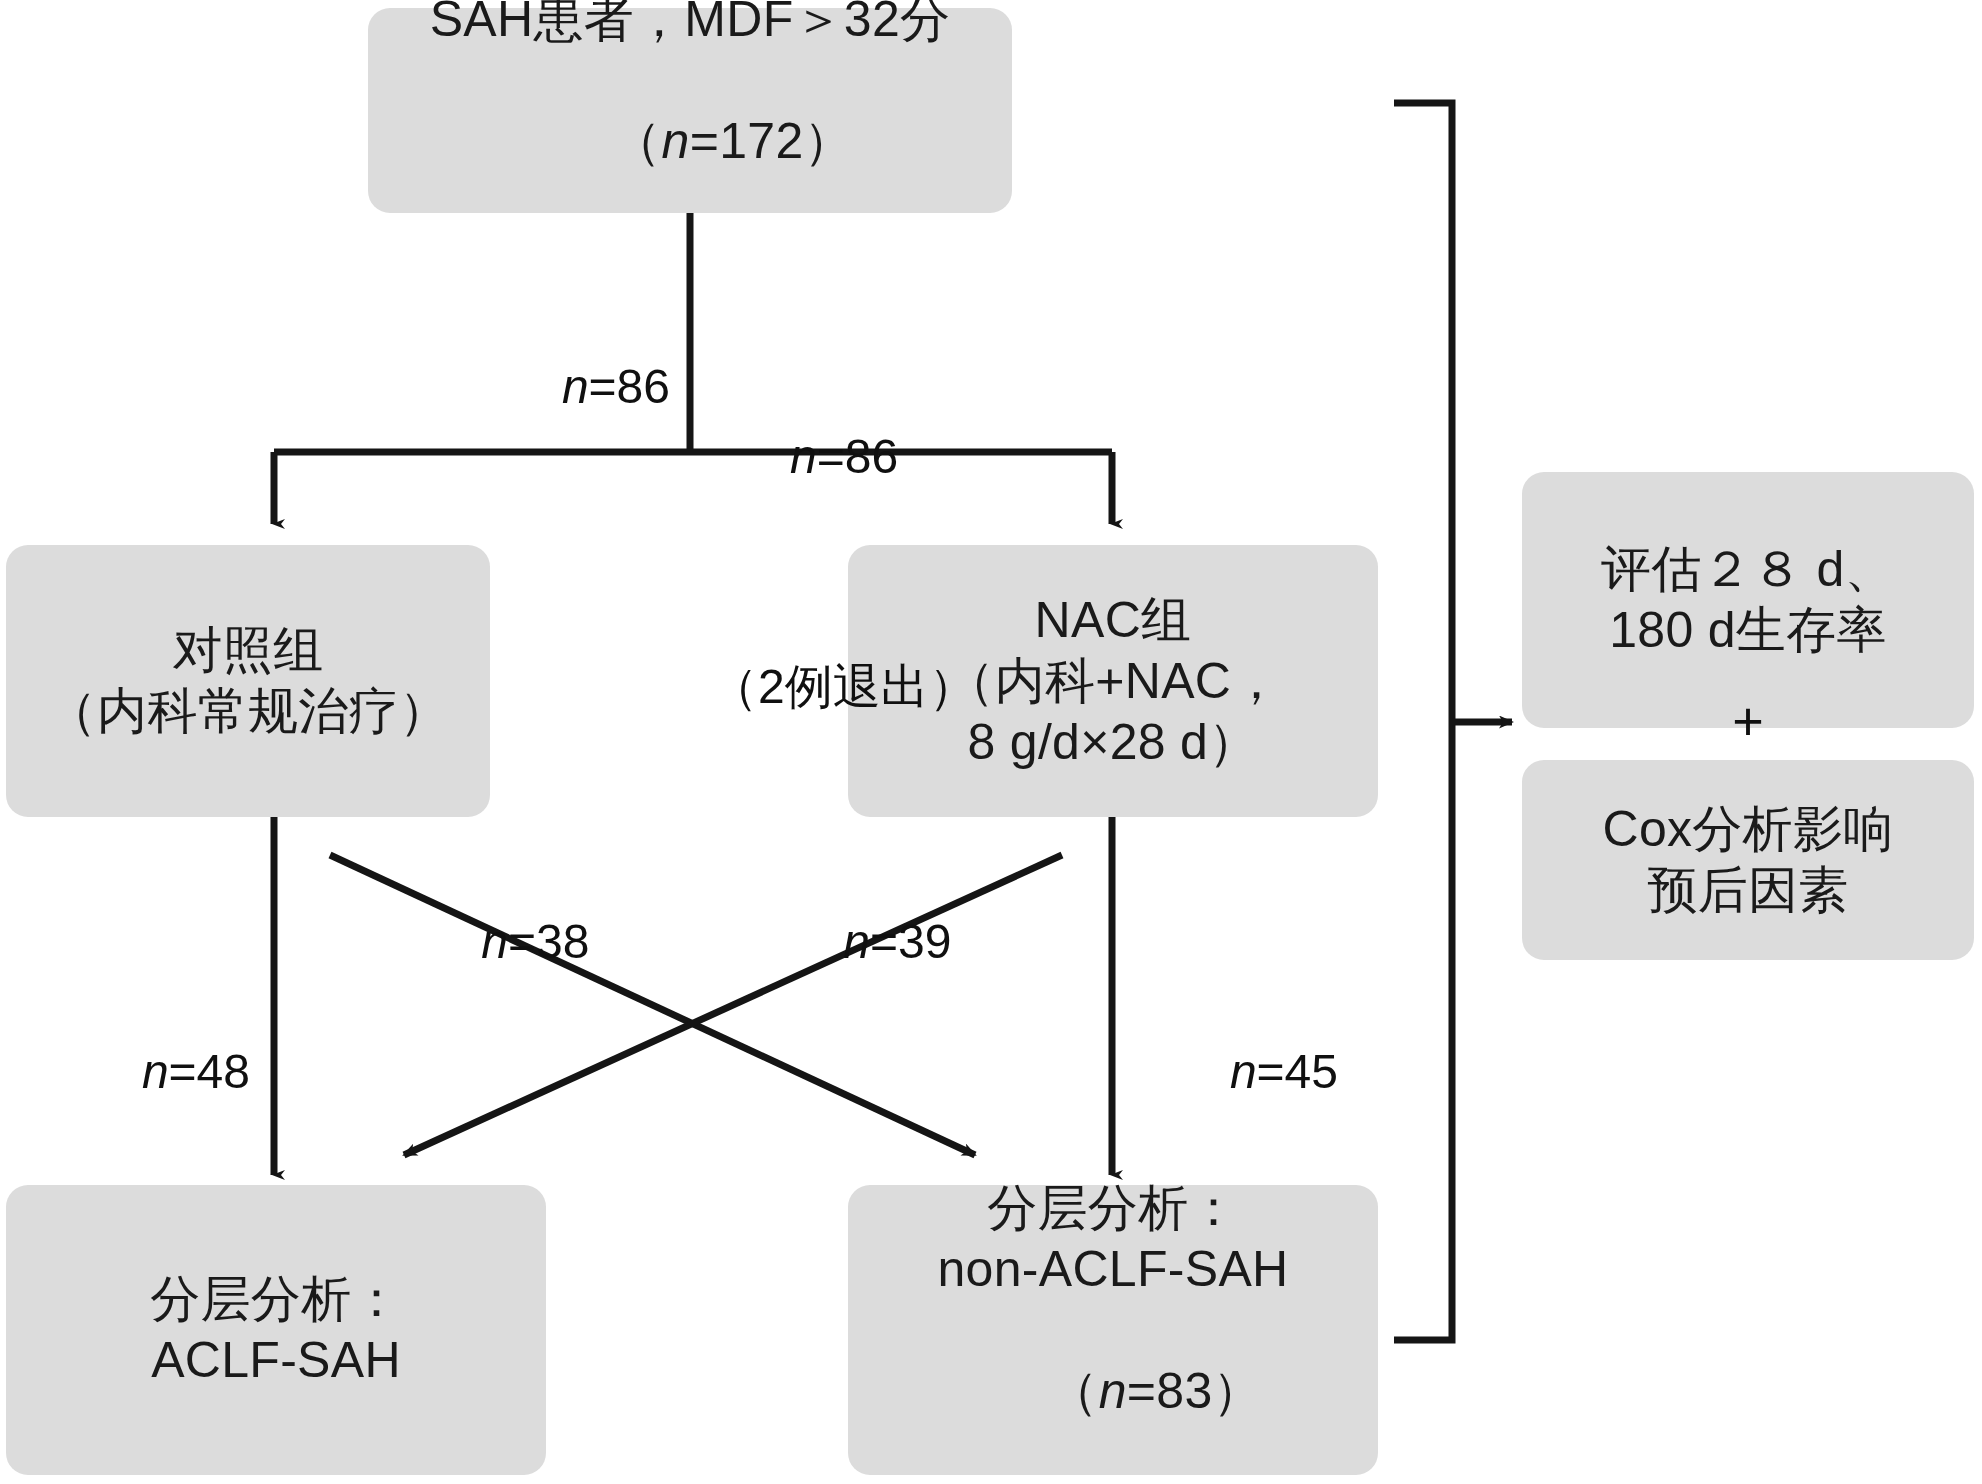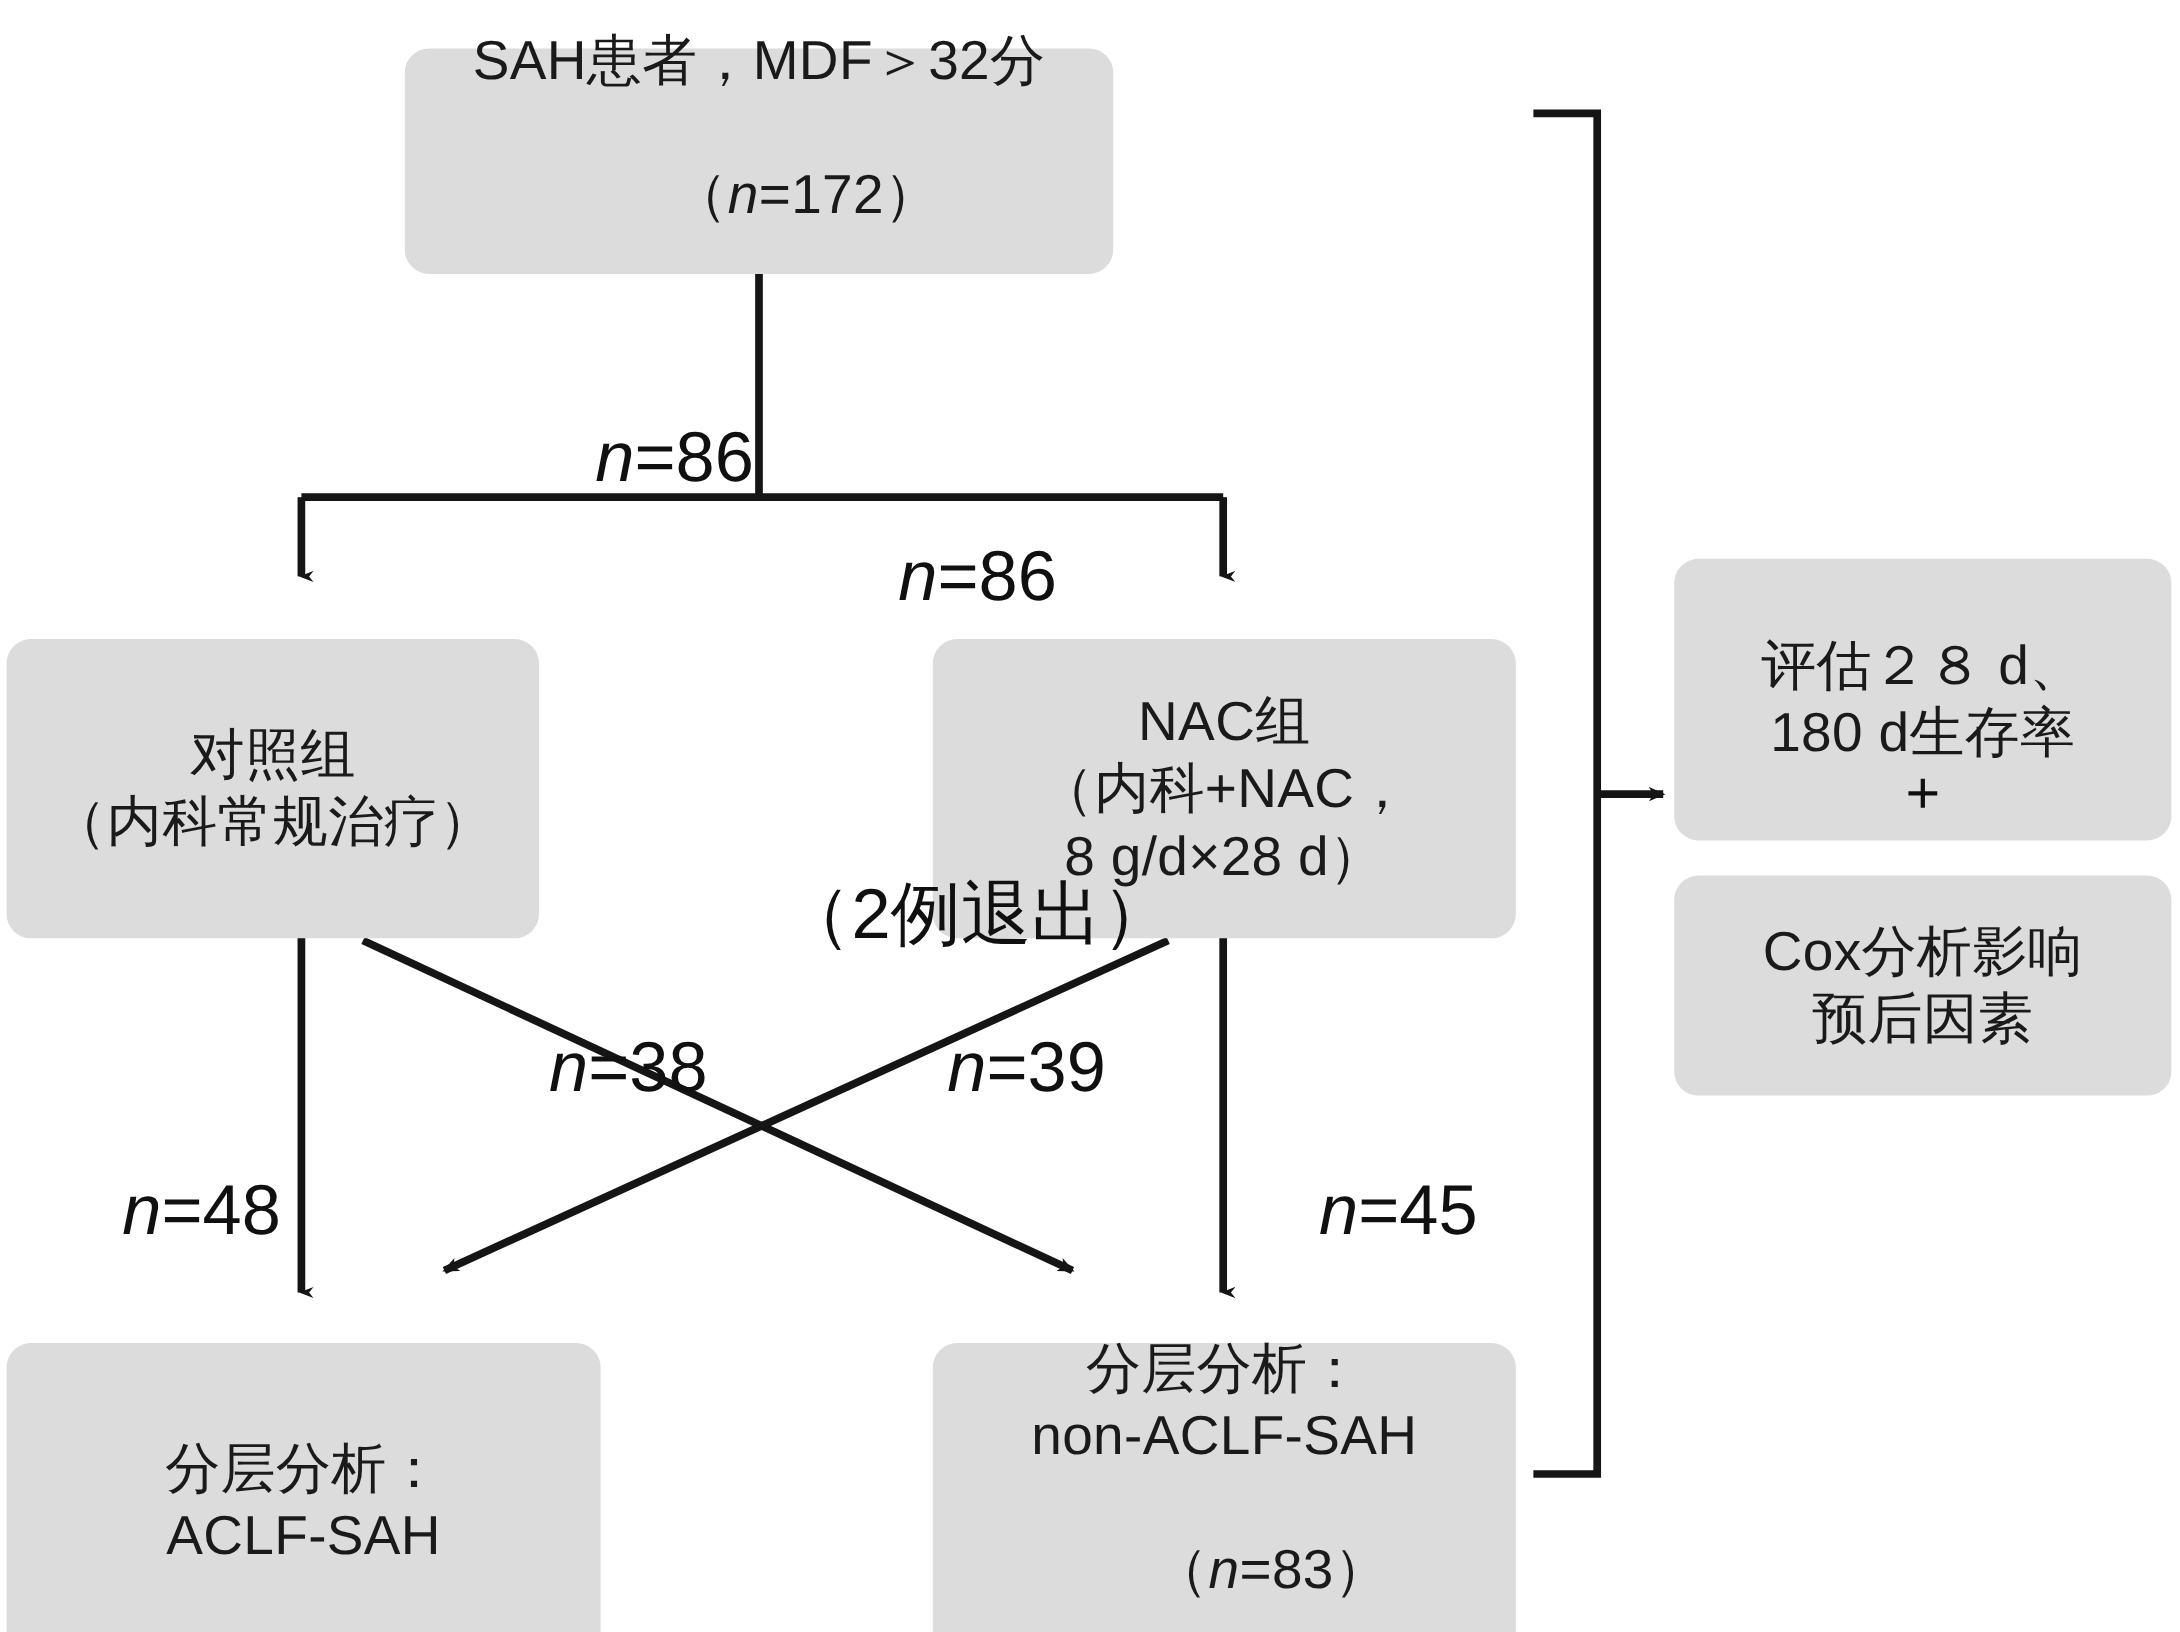--- a/index.html
+++ b/index.html
@@ -29,32 +29,31 @@
   .node-box {
     position: absolute;
     background: #dcdcdc;
     border-radius: 22px;
     display: flex;
     flex-direction: column;
     align-items: center;
     justify-content: center;
     box-sizing: border-box;
     color: #1a1a1a;
-    margin-top: 36px;
   }
   .node-line {
     font-size: 50px;
     line-height: 1.22;
     white-space: pre;
     text-align: center;
     letter-spacing: 0.3px;
   }
   .edge-label {
     position: absolute;
-    font-size: 64px;
+    font-size: 48px;
     line-height: 1.2;
     color: #101010;
     white-space: pre;
     text-align: center;
   }
   .edge-label .ital {
     font-style: italic;
   }
   .plus-sign {
     position: absolute;

